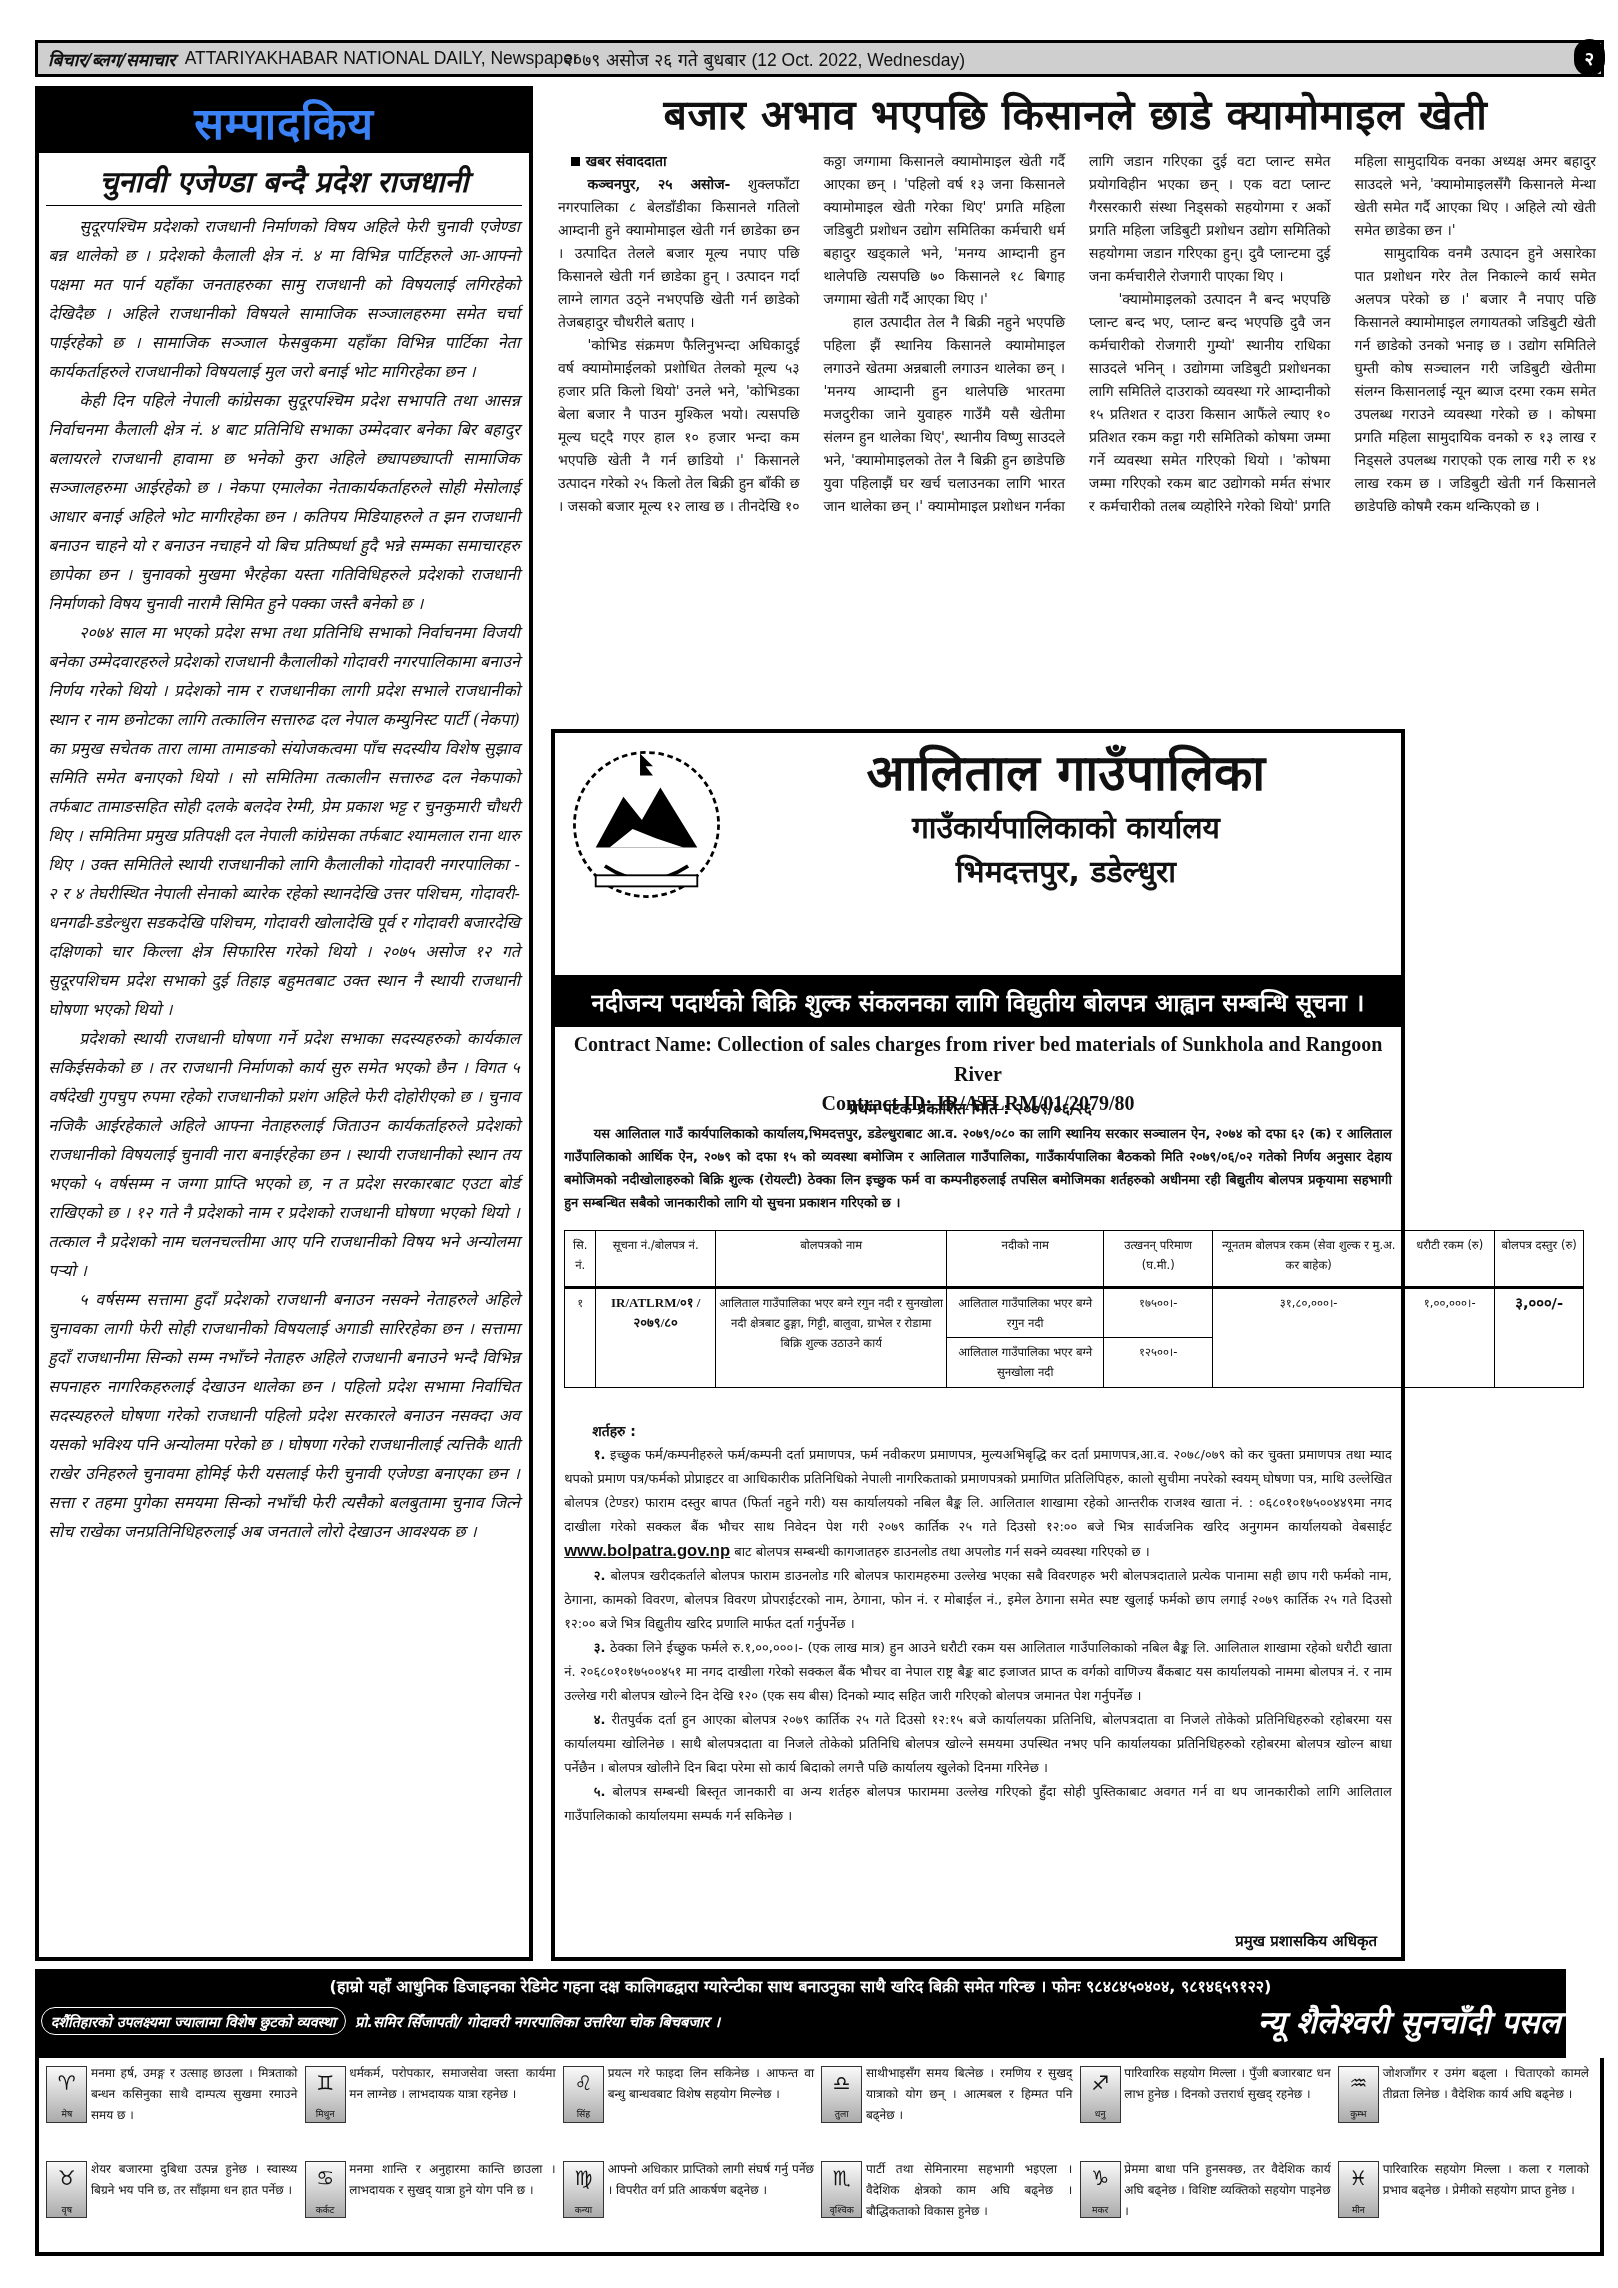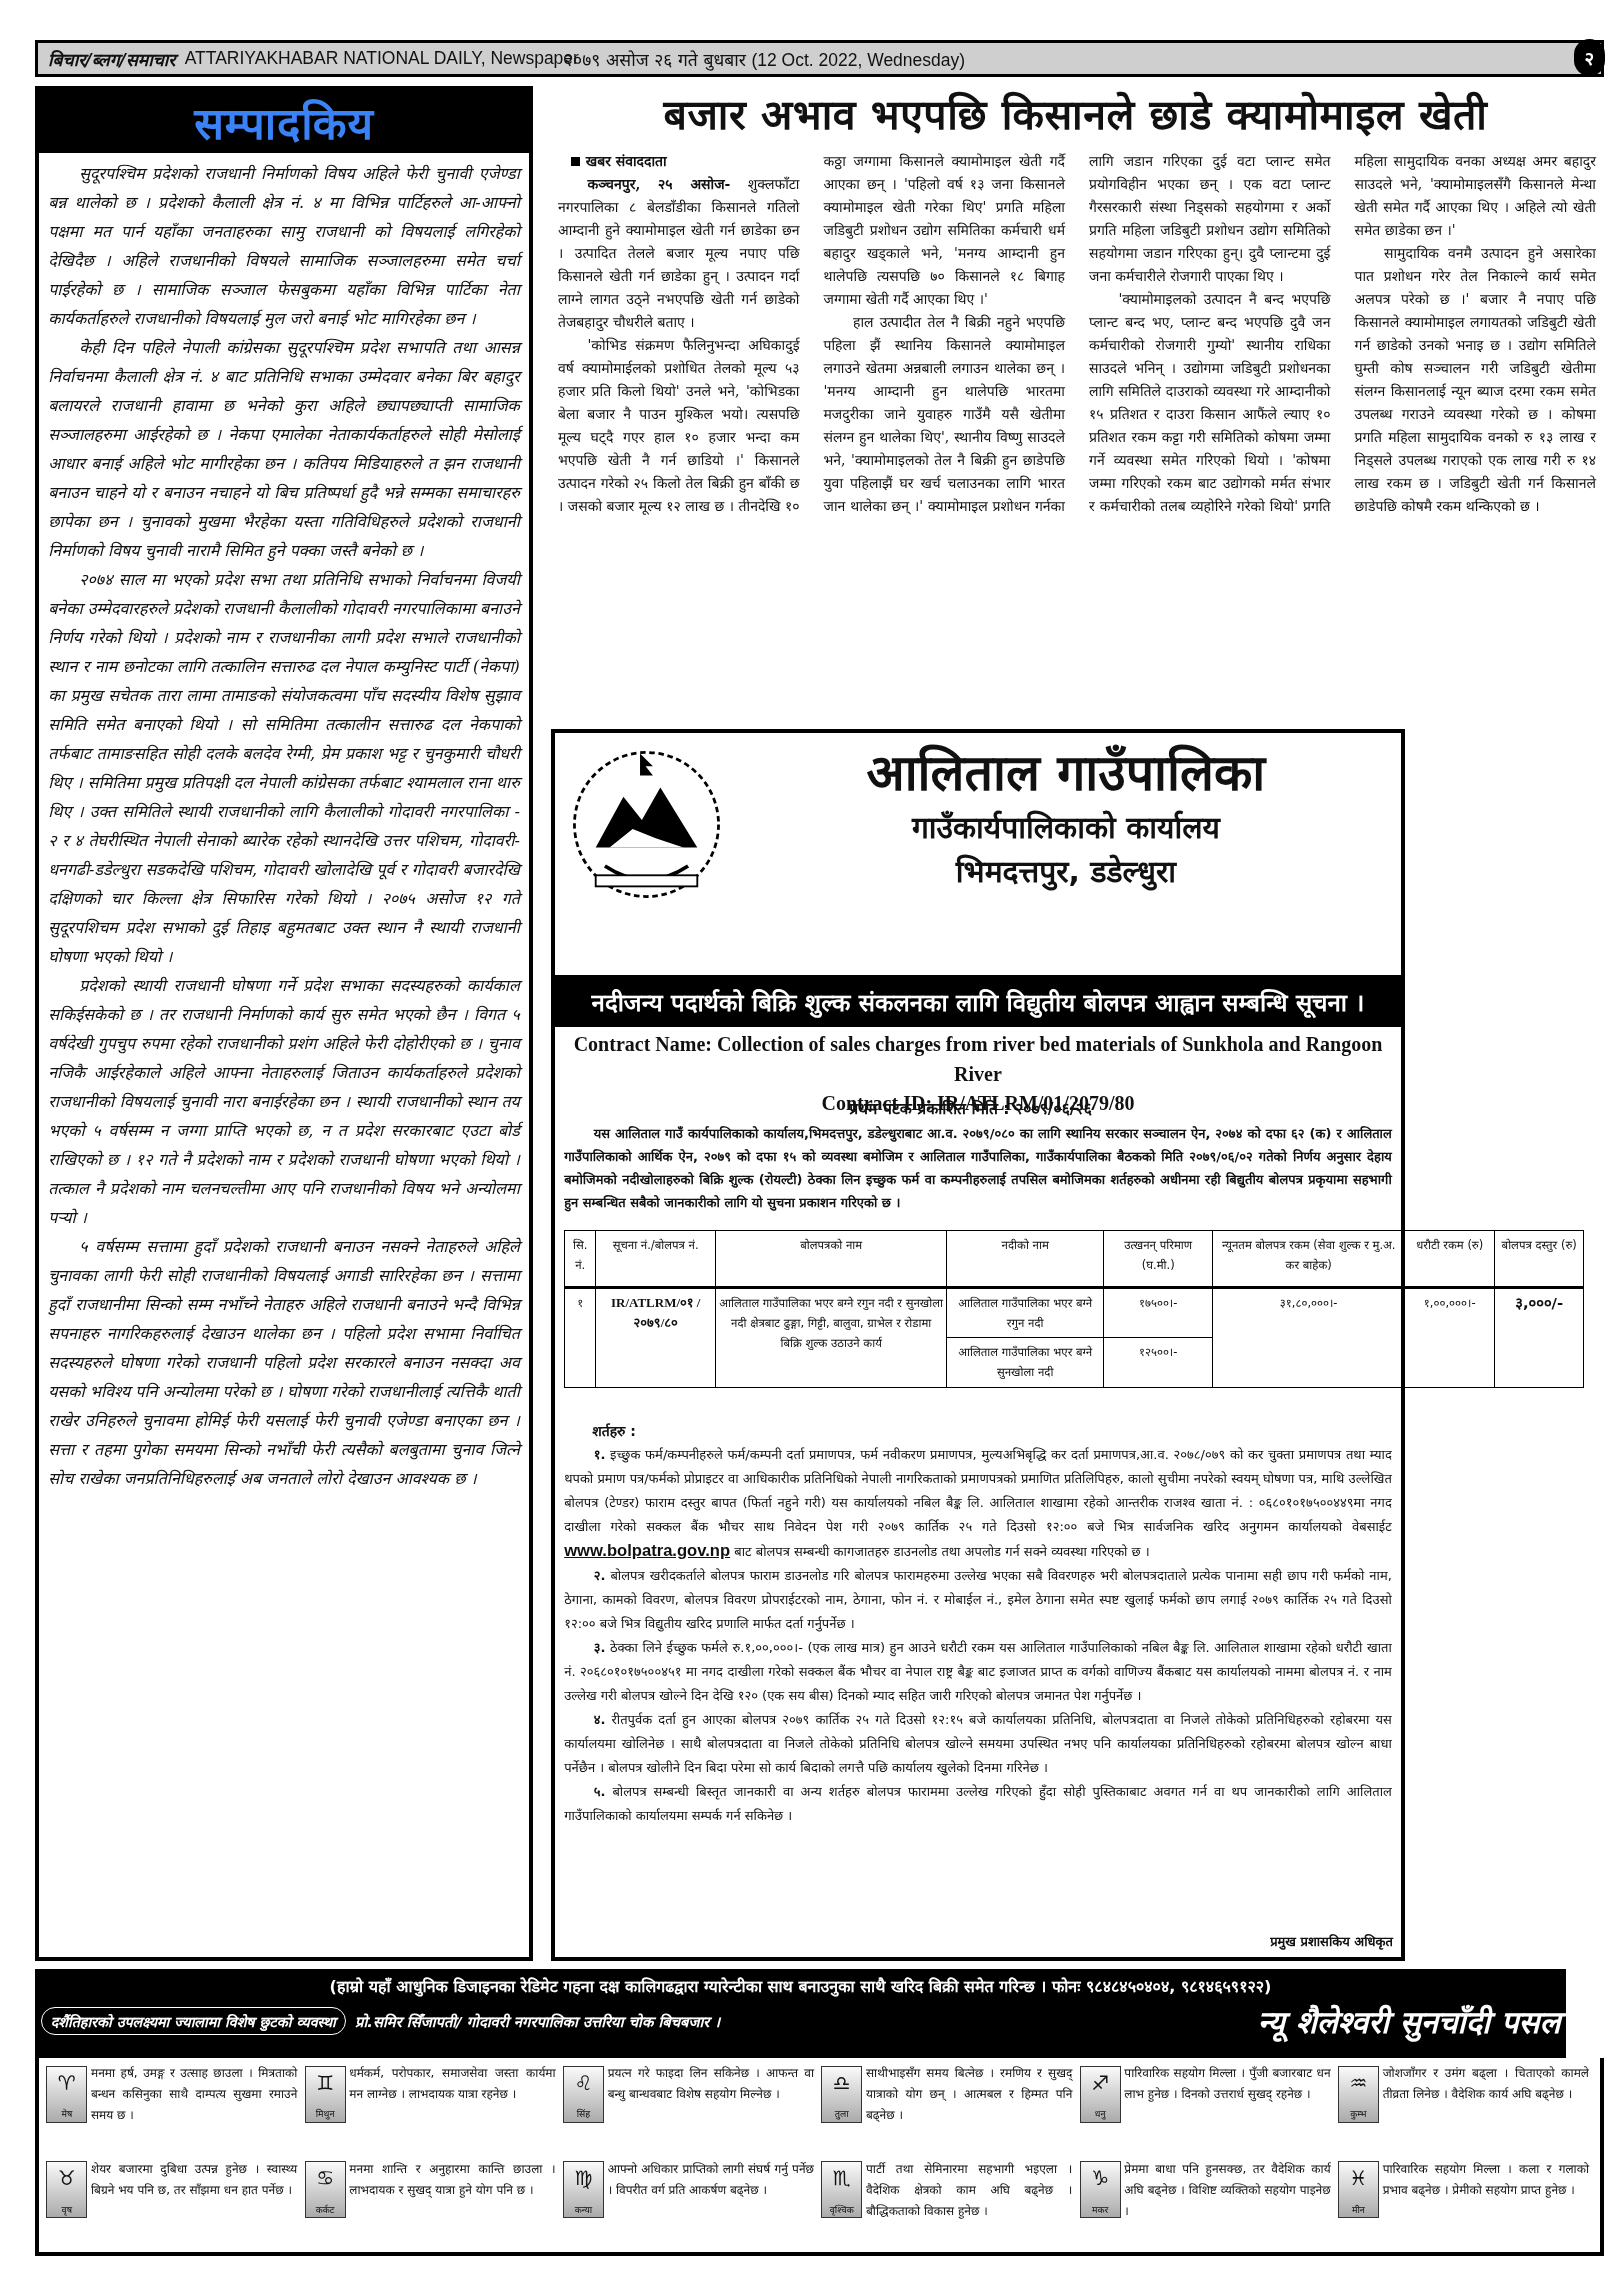--- a/index.html
+++ b/index.html
@@ -65,21 +65,21 @@
   table.bids tbody td { height: 50px; }
   table.bids .bold { font-weight: bold; font-family: "Liberation Serif", serif; font-size: 13px; }
   table.bids .big { font-weight: bold; font-size: 14.8px; }
 
   .terms { position: absolute; left: 9.2px; right: 9.2px; top: 686px; font-size: 13px;
     line-height: 24px; text-align: justify; }
   .terms .th { font-weight: bold; font-size: 14px; margin-left: 28px; }
   .terms p { text-indent: 29.5px; }
   .terms .num { font-weight: bold; }
   .terms .url { font-weight: bold; text-decoration: underline; font-family: "Liberation Sans", sans-serif; font-size: 16.6px; }
-  .signer { position: absolute; right: 8px; bottom: 7.4px; font-weight: bold; font-size: 13px; }
+  .signer { position: absolute; right: 24px; bottom: 7.4px; font-weight: bold; font-size: 15px; }
 
   
   .ad-bar { position: absolute; left: 35px; top: 1969px; width: 1531px; height: 89px;
     background: #000; color: #fff; }
   .ad-line1 { font-size: 16px; font-weight: bold; text-align: center; padding-top: 5.5px; }
   .ad-line2 { display: flex; align-items: center; padding: 3.7px 5.5px; gap: 9.2px; font-style: italic; }
   .ad-pill { border: 1.8px solid #fff; border-radius: 16.6px; padding: 3.7px 9.2px; font-size: 14.3px; font-weight: bold; }
   .ad-prop { font-size: 14.8px; font-weight: bold; }
   .ad-shop { font-size: 31px; font-weight: bold; margin-left: auto; }
 
@@ -103,20 +103,21 @@
   <span class="paper">ATTARIYAKHABAR NATIONAL DAILY, Newspaper</span>
   <span class="date">
     <span>२०७९ असोज २६ गते बुधबार</span>
     <span class="en">(12 Oct. 2022, Wednesday)</span>
   </span>
   <span class="pageno">२</span>
 </div>
 
 <div class="editorial">
   <div class="ed-banner">सम्पादकिय</div>
+  <div class="ed-head">चुनावी एजेण्डा बन्दै प्रदेश राजधानी</div>
   <div class="ed-body">
     <p>सुदूरपश्चिम प्रदेशको राजधानी निर्माणको विषय अहिले फेरी चुनावी एजेण्डा बन्न थालेको छ । प्रदेशको कैलाली क्षेत्र नं. ४ मा विभिन्न पार्टिहरुले आ-आफ्नो पक्षमा मत पार्न यहाँका जनताहरुका सामु राजधानी को विषयलाई लगिरहेको देखिदैछ । अहिले राजधानीको विषयले सामाजिक सञ्जालहरुमा समेत चर्चा पाईरहेको छ । सामाजिक सञ्जाल फेसबुकमा यहाँका विभिन्न पार्टिका नेता कार्यकर्ताहरुले राजधानीको विषयलाई मुल जरो बनाई भोट मागिरहेका छन ।</p>
     <p>केही दिन पहिले नेपाली कांग्रेसका सुदूरपश्चिम प्रदेश सभापति तथा आसन्न निर्वाचनमा कैलाली क्षेत्र नं. ४ बाट प्रतिनिधि सभाका उम्मेदवार बनेका बिर बहादुर बलायरले राजधानी हावामा छ भनेको कुरा अहिले छ्यापछ्याप्ती सामाजिक सञ्जालहरुमा आईरहेको छ । नेकपा एमालेका नेताकार्यकर्ताहरुले सोही मेसोलाई आधार बनाई अहिले भोट मागीरहेका छन । कतिपय मिडियाहरुले त झन राजधानी बनाउन चाहने यो र बनाउन नचाहने यो बिच प्रतिष्पर्धा हुदै भन्ने सम्मका समाचारहरु छापेका छन । चुनावको मुखमा भैरहेका यस्ता गतिविधिहरुले प्रदेशको राजधानी निर्माणको विषय चुनावी नारामै सिमित हुने पक्का जस्तै बनेको छ ।</p>
     <p>२०७४ साल मा भएको प्रदेश सभा तथा प्रतिनिधि सभाको निर्वाचनमा विजयी बनेका उम्मेदवारहरुले प्रदेशको राजधानी कैलालीको गोदावरी नगरपालिकामा बनाउने निर्णय गरेको थियो । प्रदेशको नाम र राजधानीका लागी प्रदेश सभाले राजधानीको स्थान र नाम छनोटका लागि तत्कालिन सत्तारुढ दल नेपाल कम्युनिस्ट पार्टी (नेकपा) का प्रमुख सचेतक तारा लामा तामाङको संयोजकत्वमा पाँच सदस्यीय विशेष सुझाव समिति समेत बनाएको थियो । सो समितिमा तत्कालीन सत्तारुढ दल नेकपाको तर्फबाट तामाङसहित सोही दलके बलदेव रेग्मी, प्रेम प्रकाश भट्ट र चुनकुमारी चौधरी थिए । समितिमा प्रमुख प्रतिपक्षी दल नेपाली कांग्रेसका तर्फबाट श्यामलाल राना थारु थिए । उक्त समितिले स्थायी राजधानीको लागि कैलालीको गोदावरी नगरपालिका - २ र ४ तेघरीस्थित नेपाली सेनाको ब्यारेक रहेको स्थानदेखि उत्तर पशिचम, गोदावरी-धनगढी-डडेल्धुरा सडकदेखि पशिचम, गोदावरी खोलादेखि पूर्व र गोदावरी बजारदेखि दक्षिणको चार किल्ला क्षेत्र सिफारिस गरेको थियो । २०७५ असोज १२ गते सुदूरपशिचम प्रदेश सभाको दुई तिहाइ बहुमतबाट उक्त स्थान नै स्थायी राजधानी घोषणा भएको थियो ।</p>
     <p>प्रदेशको स्थायी राजधानी घोषणा गर्ने प्रदेश सभाका सदस्यहरुको कार्यकाल सकिईसकेको छ । तर राजधानी निर्माणको कार्य सुरु समेत भएको छैन । विगत ५ वर्षदेखी गुपचुप रुपमा रहेको राजधानीको प्रशंग अहिले फेरी दोहोरीएको छ । चुनाव नजिकै आईरहेकाले अहिले आफ्ना नेताहरुलाई जिताउन कार्यकर्ताहरुले प्रदेशको राजधानीको विषयलाई चुनावी नारा बनाईरहेका छन । स्थायी राजधानीको स्थान तय भएको ५ वर्षसम्म न जग्गा प्राप्ति भएको छ, न त प्रदेश सरकारबाट एउटा बोर्ड राखिएको छ । १२ गते नै प्रदेशको नाम र प्रदेशको राजधानी घोषणा भएको थियो । तत्काल नै प्रदेशको नाम चलनचल्तीमा आए पनि राजधानीको विषय भने अन्योलमा पर्‍यो ।</p>
     <p>५ वर्षसम्म सत्तामा हुदाँ प्रदेशको राजधानी बनाउन नसक्ने नेताहरुले अहिले चुनावका लागी फेरी सोही राजधानीको विषयलाई अगाडी सारिरहेका छन । सत्तामा हुदाँ राजधानीमा सिन्को सम्म नभाँच्ने नेताहरु अहिले राजधानी बनाउने भन्दै विभिन्न सपनाहरु नागरिकहरुलाई देखाउन थालेका छन । पहिलो प्रदेश सभामा निर्वाचित सदस्यहरुले घोषणा गरेको राजधानी पहिलो प्रदेश सरकारले बनाउन नसक्दा अव यसको भविश्य पनि अन्योलमा परेको छ । घोषणा गरेको राजधानीलाई त्यत्तिकै थाती राखेर उनिहरुले चुनावमा होमिई फेरी यसलाई फेरी चुनावी एजेण्डा बनाएका छन । सत्ता र तहमा पुगेका समयमा सिन्को नभाँची फेरी त्यसैको बलबुतामा चुनाव जित्ने सोच राखेका जनप्रतिनिधिहरुलाई अब जनताले लोरो देखाउन आवश्यक छ ।</p>
   </div>
 </div>
 
 <div class="headline">बजार अभाव भएपछि किसानले छाडे क्यामोमाइल खेती</div>

